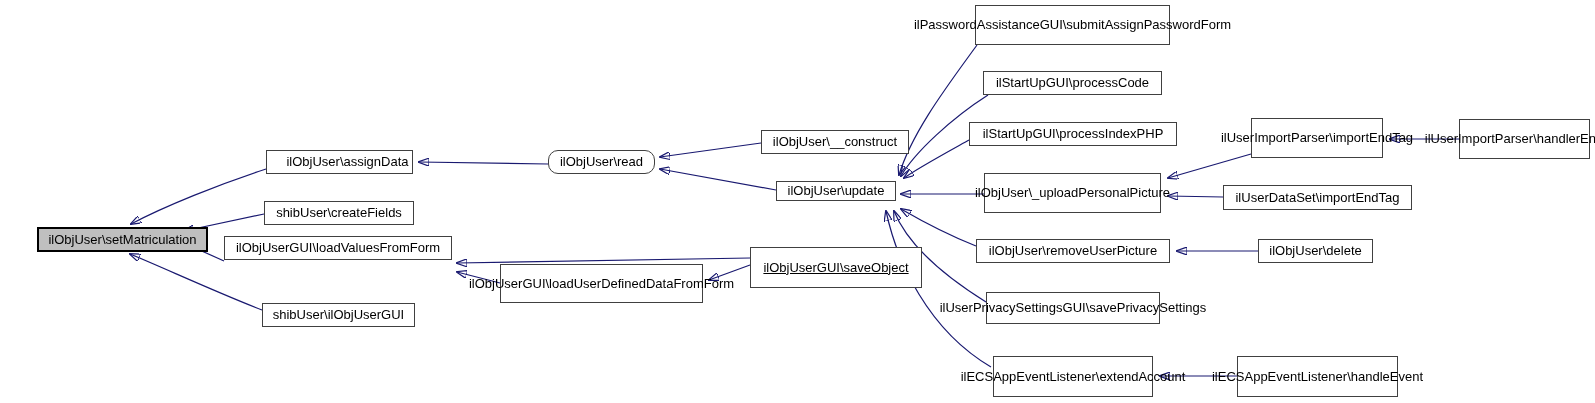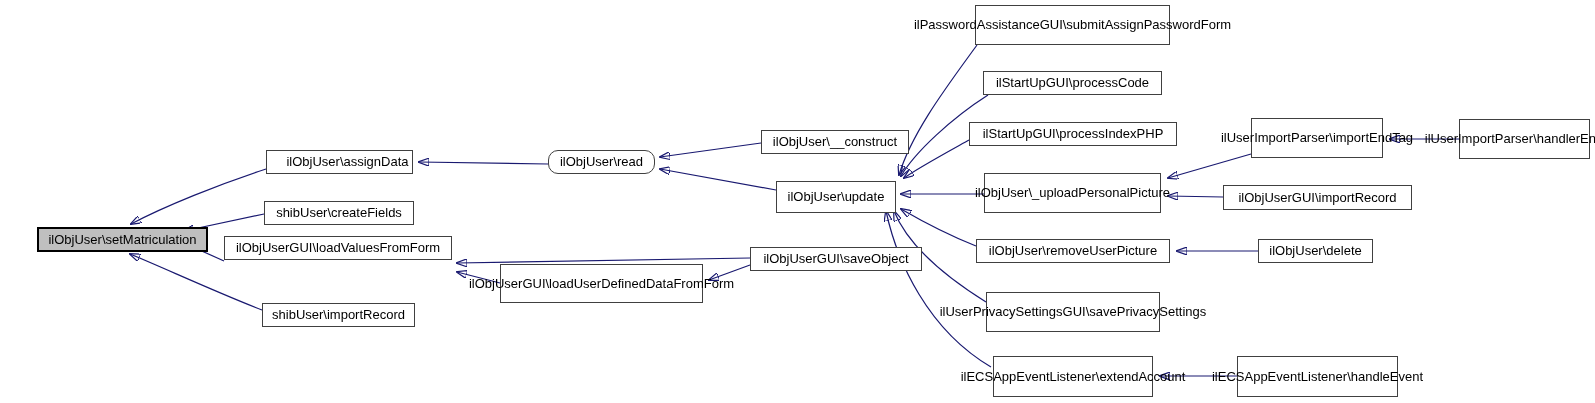--- a/index.html
+++ b/index.html
@@ -75,36 +75,36 @@
 
   <div class="node" style="left:264px;top:201px;width:150px;height:24px;">
     <span>shibUser\createFields</span>
   </div>
 
   <div class="node" style="left:224px;top:236px;width:228px;height:24px;">
     <span>ilObjUserGUI\loadValuesFromForm</span>
   </div>
 
   <div class="node" style="left:262px;top:303px;width:153px;height:24px;">
-    <span>shibUser\importRecord</span>
+    <span>shibUser\ilObjUserGUI</span>
   </div>
 
   <div class="node" style="left:548px;top:150px;width:107px;height:24px;border-radius:10px;">
     <span>ilObjUser\read</span>
   </div>
 
   <div class="node" style="left:761px;top:130px;width:148px;height:24px;">
     <span>ilObjUser\__construct</span>
   </div>
 
-  <div class="node" style="left:776px;top:181px;width:120px;height:32px;">
+  <div class="node" style="left:776px;top:181px;width:120px;height:20px;">
     <span>ilObjUser\update</span>
   </div>
 
-  <div class="node" style="left:750px;top:247px;width:172px;height:24px;">
+  <div class="node" style="left:750px;top:247px;width:172px;height:41px;text-decoration:underline;">
     <span>ilObjUserGUI\saveObject</span>
   </div>
 
   <div class="node" style="left:500px;top:264px;width:203px;height:39px;">
     <span>ilObjUserGUI\loadUserDefined</span>
     <span>DataFromForm</span>
   </div>
 
   <div class="node" style="left:975px;top:5px;width:195px;height:40px;">
     <span>ilPasswordAssistanceGUI</span>
@@ -121,42 +121,42 @@
 
   <div class="node" style="left:984px;top:173px;width:177px;height:40px;">
     <span>ilObjUser\_uploadPersonal</span>
     <span>Picture</span>
   </div>
 
   <div class="node" style="left:976px;top:239px;width:194px;height:24px;">
     <span>ilObjUser\removeUserPicture</span>
   </div>
 
-  <div class="node" style="left:986px;top:292px;width:174px;height:40px;">
+  <div class="node" style="left:986px;top:292px;width:174px;height:32px;">
     <span>ilUserPrivacySettingsGUI</span>
     <span>\savePrivacySettings</span>
   </div>
 
   <div class="node" style="left:993px;top:356px;width:160px;height:41px;">
     <span>ilECSAppEventListener</span>
     <span>\extendAccount</span>
   </div>
 
   <div class="node" style="left:1251px;top:118px;width:132px;height:40px;">
     <span>ilUserImportParser</span>
     <span>\importEndTag</span>
   </div>
 
   <div class="node" style="left:1459px;top:119px;width:131px;height:40px;">
     <span>ilUserImportParser</span>
     <span>\handlerEndTag</span>
   </div>
 
   <div class="node" style="left:1223px;top:185px;width:189px;height:25px;">
-    <span>ilObjUserGUI\importRecord</span>
+    <span>ilUserDataSet\importEndTag</span>
   </div>
 
   <div class="node" style="left:1258px;top:239px;width:115px;height:24px;">
     <span>ilObjUser\delete</span>
   </div>
 
   <div class="node" style="left:1237px;top:356px;width:161px;height:41px;">
     <span>ilECSAppEventListener</span>
     <span>\handleEvent</span>
   </div>

